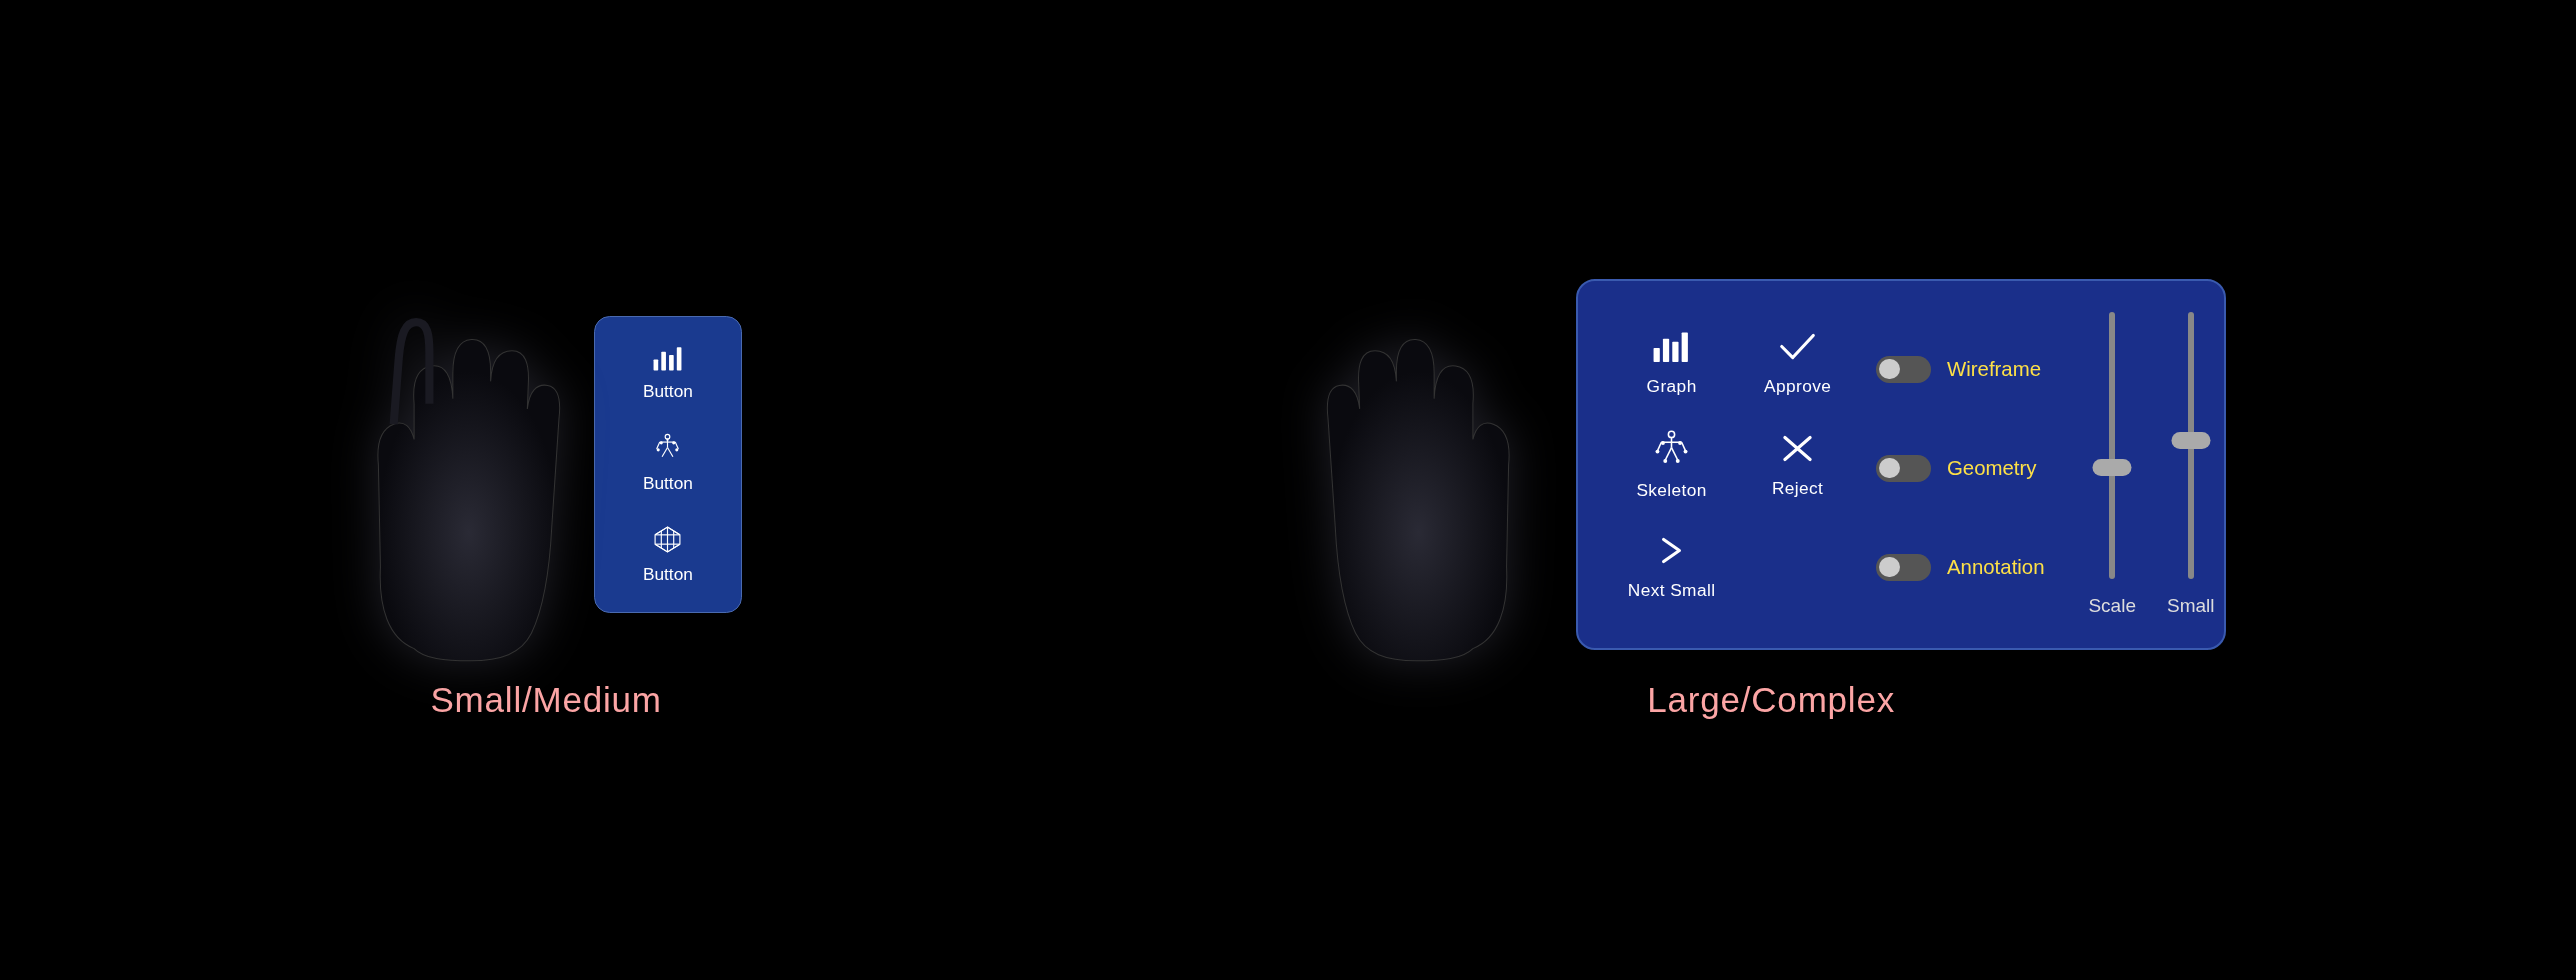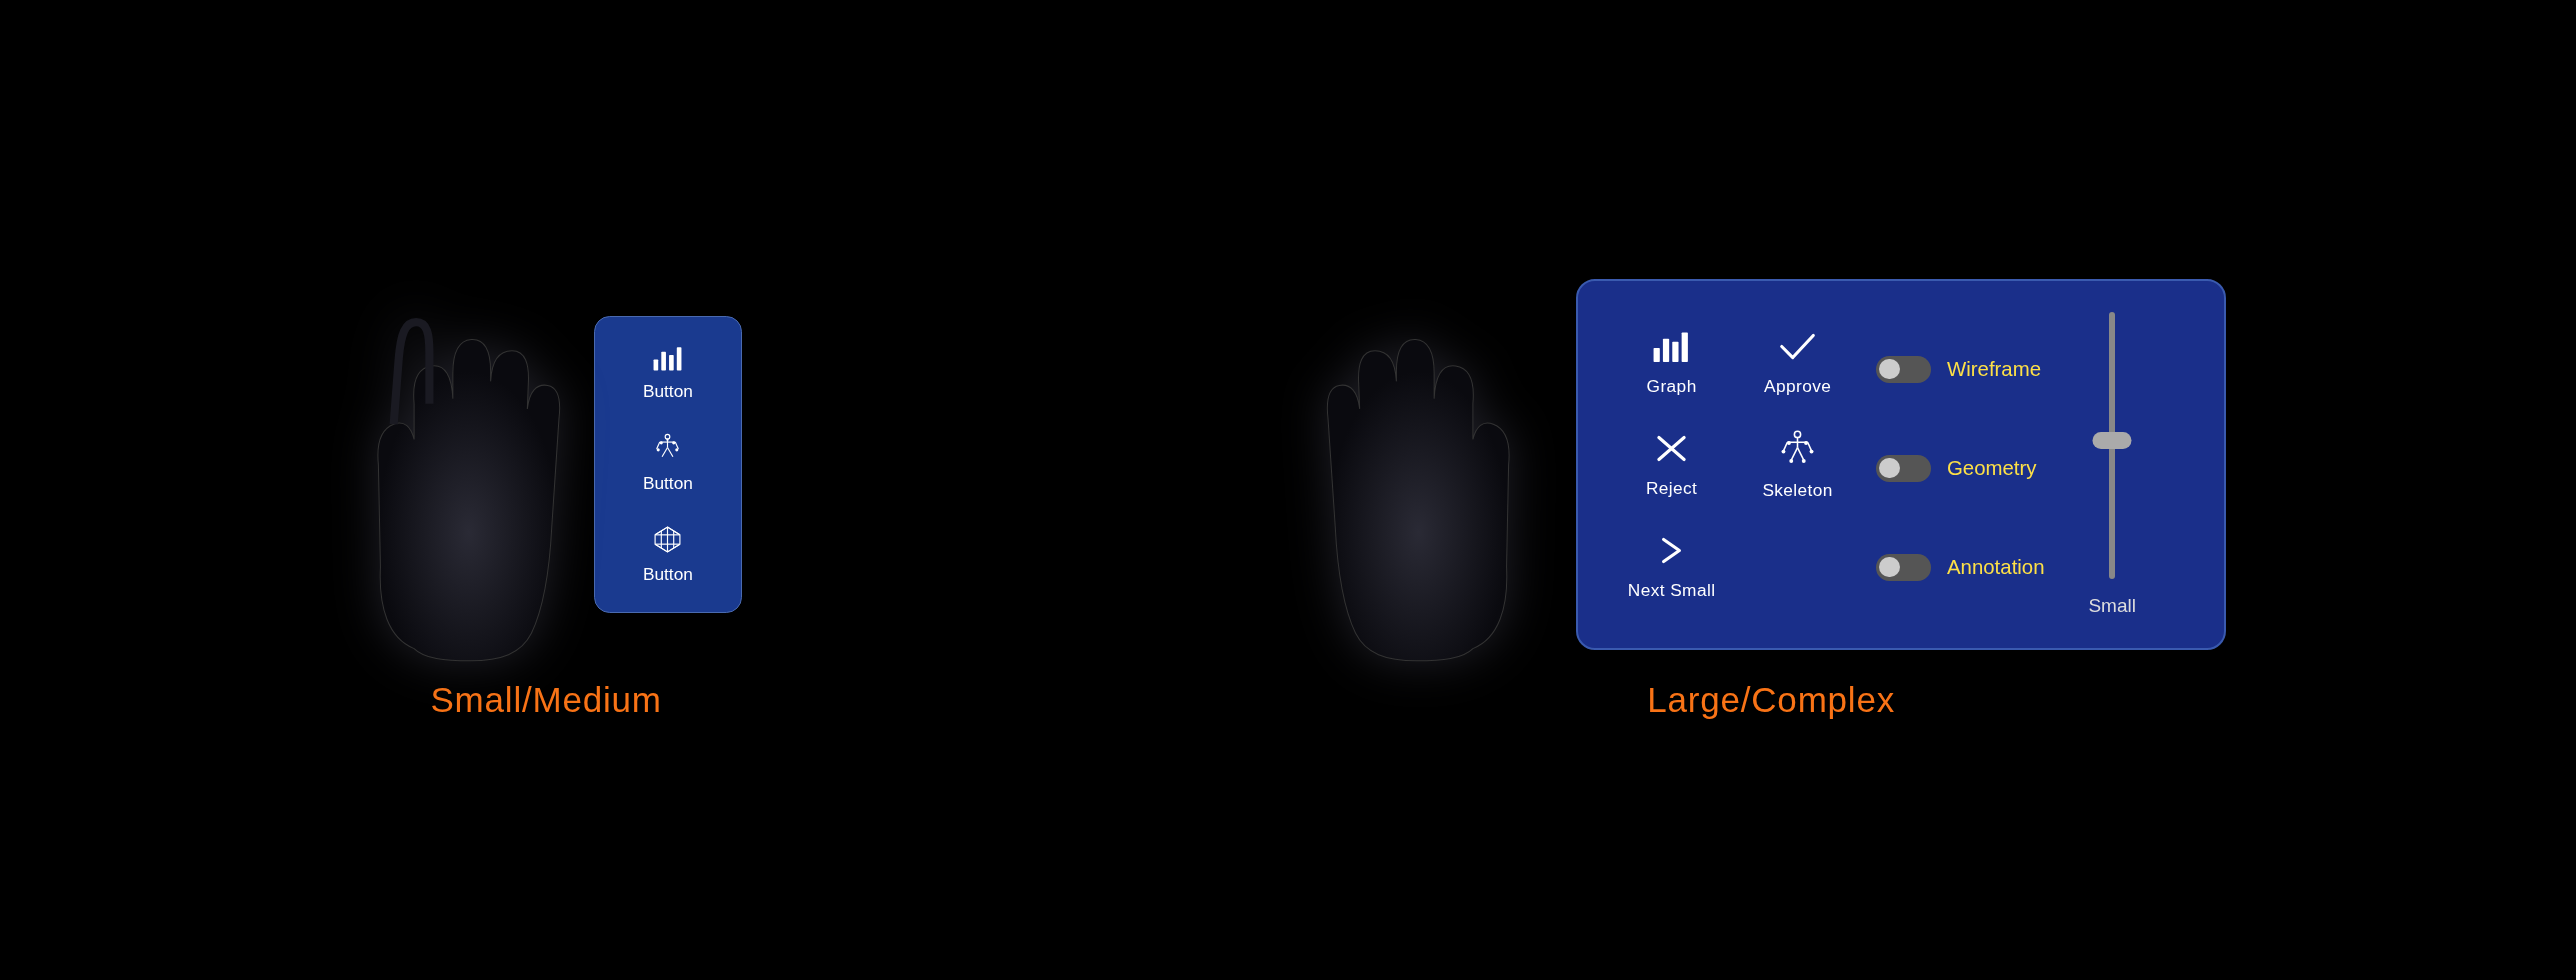--- a/index.html
+++ b/index.html
@@ -204,21 +204,21 @@
     .hand-right { transform: scaleX(-1); }
 
     .section-wrapper {
       display: flex;
       flex-direction: column;
       align-items: center;
       position: relative;
     }
 
     .section-label {
-      color: #f97316;
+      color: #fca5a5;
       font-size: 35px;
       font-weight: 400;
       margin-top: 11px;
       letter-spacing: 0.8px;
     }
 
     .sm-section-inner {
       display: flex;
       flex-direction: row;
       align-items: center;
@@ -341,49 +341,49 @@
               <span class="item-icon">
                 <svg width="41" height="35" viewBox="0 0 52 44" fill="none" stroke="white" stroke-width="4" stroke-linecap="round" stroke-linejoin="round">
                   <polyline points="6,22 20,36 46,8"></polyline>
                 </svg>
               </span>
               <span class="item-label">Approve</span>
             </div>
 
             <div class="panel-item">
               <span class="item-icon">
-                <svg width="41" height="35" viewBox="0 0 52 44" fill="none" stroke="white" stroke-width="4" stroke-linecap="round">
-                  <line x1="10" y1="8" x2="42" y2="36"></line>
-                  <line x1="42" y1="8" x2="10" y2="36"></line>
-                </svg>
-              </span>
-              <span class="item-label">Reject</span>
-            </div>
-
-            <div class="panel-item">
-              <span class="item-icon">
                 <svg width="39" height="39" viewBox="0 0 50 50" fill="white">
                   <circle cx="25" cy="7" r="4" stroke="white" stroke-width="2" fill="none"></circle>
                   <line x1="25" y1="11" x2="25" y2="24" stroke="white" stroke-width="2"></line>
                   <line x1="12" y1="17" x2="38" y2="17" stroke="white" stroke-width="2"></line>
                   <line x1="12" y1="17" x2="7" y2="28" stroke="white" stroke-width="2"></line>
                   <line x1="38" y1="17" x2="43" y2="28" stroke="white" stroke-width="2"></line>
                   <line x1="25" y1="24" x2="17" y2="40" stroke="white" stroke-width="2"></line>
                   <line x1="25" y1="24" x2="33" y2="40" stroke="white" stroke-width="2"></line>
                   <circle cx="14" cy="18" r="2.5" fill="white"></circle>
                   <circle cx="36" cy="18" r="2.5" fill="white"></circle>
                   <circle cx="7" cy="29" r="2.5" fill="white"></circle>
                   <circle cx="43" cy="29" r="2.5" fill="white"></circle>
                   <circle cx="17" cy="41" r="2.5" fill="white"></circle>
                   <circle cx="33" cy="41" r="2.5" fill="white"></circle>
                 </svg>
               </span>
               <span class="item-label">Skeleton</span>
             </div>
 
+            <div class="panel-item">
+              <span class="item-icon">
+                <svg width="41" height="35" viewBox="0 0 52 44" fill="none" stroke="white" stroke-width="4" stroke-linecap="round">
+                  <line x1="10" y1="8" x2="42" y2="36"></line>
+                  <line x1="42" y1="8" x2="10" y2="36"></line>
+                </svg>
+              </span>
+              <span class="item-label">Reject</span>
+            </div>
+
 
             <div class="panel-item">
               <span class="item-icon">
                 <svg width="41" height="35" viewBox="0 0 52 44" fill="none" stroke="white" stroke-width="4" stroke-linecap="round" stroke-linejoin="round">
                   <polyline points="16,8 36,22 16,36"></polyline>
                 </svg>
               </span>
               <span class="item-label">Next Small</span>
             </div>
           </div>
@@ -407,20 +407,26 @@
             <div class="toggle-row">
               <div class="toggle-switch">
                 <div class="toggle-knob"></div>
               </div>
               <span class="toggle-label">Annotation</span>
             </div>
           </div>
 
           <div class="sliders-container">
 
+            <div class="slider-wrapper">
+              <div class="vertical-slider-track">
+                <div class="vertical-slider-thumb" style="top: 55%;"></div>
+              </div>
+              <span class="slider-label">Scale</span>
+            </div>
 
             <div class="slider-wrapper">
               <div class="vertical-slider-track">
                 <div class="vertical-slider-thumb" style="top: 45%;"></div>
               </div>
               <span class="slider-label">Small</span>
             </div>
           </div>
 
         </div>

